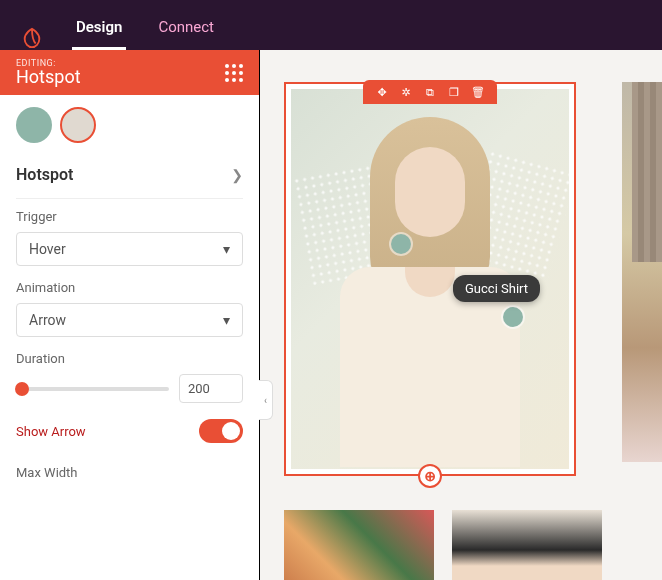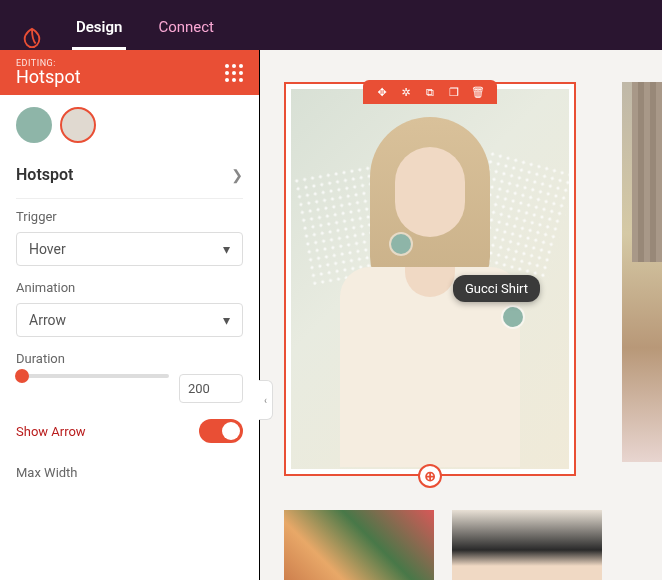--- a/index.html
+++ b/index.html
@@ -24,21 +24,21 @@
 .av2{background:#e0d9d0;border:2px solid #e94f35}
 .section{border-bottom:1px solid #eee;padding:14px 0;display:flex;justify-content:space-between;align-items:center;cursor:pointer}
 .section-title{font-size:16px;color:#333;font-weight:600}
 .chev{color:#888;font-size:14px}
 .field{padding:10px 0 4px}
 .field-label{font-size:13px;color:#666;margin-bottom:8px}
 .pos-btns{display:flex;gap:4px}
 .pos-btn{width:28px;height:28px;border-radius:50%;border:none;background:transparent;color:#6b3a5c;display:flex;align-items:center;justify-content:center;cursor:pointer;font-size:12px}
 .pos-btn.active{background:#6b3a5c;color:#fff}
 .select{width:100%;padding:8px 12px;border:1px solid #ddd;border-radius:4px;background:#fff;font-size:14px;color:#555;display:flex;justify-content:space-between;align-items:center;cursor:pointer}
-.slider-row{display:flex;gap:10px}
+.slider-row{display:flex;align-items:center;gap:10px}
 .slider{flex:1;height:4px;background:#ddd;border-radius:2px;position:relative}
 .slider-fill{height:100%;background:#e94f35;border-radius:2px;position:absolute;left:0}
 .slider-thumb{width:14px;height:14px;background:#e94f35;border-radius:50%;position:absolute;top:-5px;transform:translateX(-50%)}
 .num-input{width:64px;padding:6px 8px;border:1px solid #ddd;border-radius:4px;font-size:13px;text-align:left;color:#555}
 .toggle-row{display:flex;justify-content:space-between;align-items:center;padding:12px 0}
 .toggle-label{font-size:13px;color:#b91c1c}
 .toggle{width:44px;height:24px;background:#e94f35;border-radius:12px;position:relative;cursor:pointer}
 .toggle-knob{width:18px;height:18px;background:#fff;border-radius:50%;position:absolute;top:3px;right:3px}
 .canvas{flex:1;position:relative;background:#f5f3f1;padding:16px 10px}
 .collapse-btn{position:absolute;left:-1px;top:330px;width:14px;height:40px;background:#fff;border:1px solid #ddd;border-left:none;border-radius:0 6px 6px 0;display:flex;align-items:center;justify-content:center;color:#888;font-size:10px;cursor:pointer}

